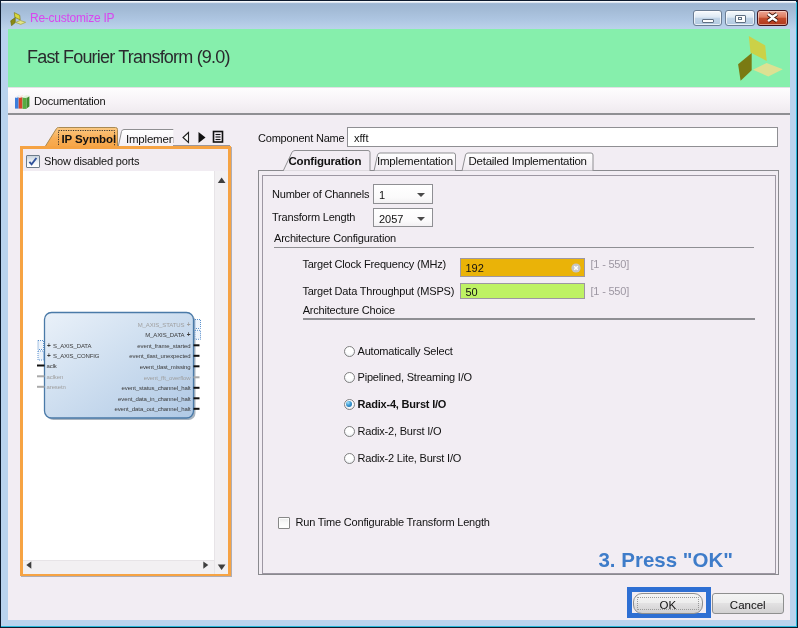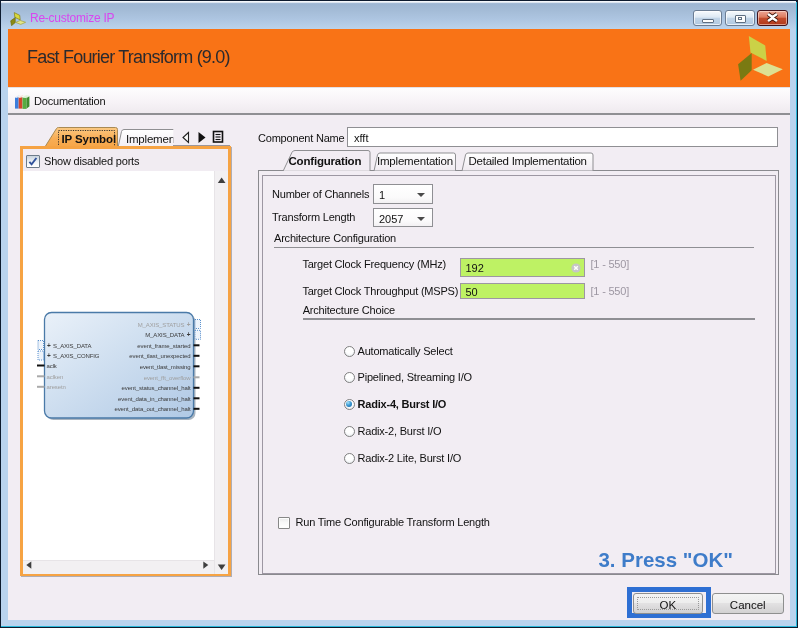--- a/index.html
+++ b/index.html
@@ -19,21 +19,21 @@
 #btnmax{left:724.5px;width:30px;border:1px solid #6b7d94;
   background:linear-gradient(180deg,#f7fafd 0%,#dde9f4 45%,#c2d5e8 50%,#b0c8e0 100%);
   box-shadow:inset 0 0 0 1px rgba(255,255,255,0.7);}
 #btnclose{left:756.5px;width:31.5px;border:1.5px solid #43121a;
   background:linear-gradient(180deg,#eda696 0%,#dd7a5d 45%,#c44c2d 50%,#b03a1c 100%);
   box-shadow:inset 0 0 0 1px rgba(255,235,225,0.55);}
 #minglyph{left:8px;top:8px;width:12px;height:3.5px;background:#fdfdfd;border:1px solid #5f6f82;border-radius:1px;position:absolute;}
 #maxglyph{left:9.5px;top:3.5px;width:11px;height:8.5px;background:#fdfdfd;border:1.5px solid #5f6f82;border-radius:1px;position:absolute;}
 #maxglyph i{position:absolute;left:2px;top:1.5px;width:4px;height:2.5px;border:1.5px solid #5f6f82;background:#fdfdfd;display:block;}
 
-#hdr{left:8px;top:29px;width:781.5px;height:59px;background:#f97316;border-bottom:1px solid #e3e0e5;padding-left:44px;}
+#hdr{left:8px;top:29px;width:781.5px;height:59px;background:#86efac;border-bottom:1px solid #e3e0e5;padding-left:44px;}
 #hdrtxt{left:19px;top:18.4px;font-size:18px;line-height:20px;color:#2a2a2e;letter-spacing:-0.8px;position:absolute;}
 #toolbar{left:8px;top:88px;width:781.5px;height:26.5px;
   background:linear-gradient(180deg,#fefdfe 0%,#f6f2f6 60%,#efeaef 100%);
   border-bottom:2px solid #8f8f93;}
 #tooltxt{left:26px;top:6.7px;font-size:11px;line-height:12px;letter-spacing:-0.2px;color:#111;position:absolute;}
 #main{left:8px;top:114.5px;width:781.5px;height:505.5px;background:#f2edf3;}
 
 #lpanel{left:19.5px;top:146.2px;width:211px;height:430.3px;border:3px solid #f6a343;background:#f1ecf2;
   box-shadow:1px 1px 0 rgba(120,120,125,0.55);}
 #lpanelgray{left:173.3px;top:145.2px;width:57.2px;height:1.2px;background:#9b969b;}
@@ -61,21 +61,21 @@
  background:radial-gradient(circle at 50% 30%,#ffffff 45%,#e2e7eb 100%);}
 .radio.sel::after{content:"";position:absolute;left:1.6px;top:1.6px;width:5.8px;height:5.8px;border-radius:50%;
  background:radial-gradient(circle at 35% 28%,#a6e2f8 0%,#3d9bd4 45%,#1460a2 100%);}
 #rtbox{left:277.5px;top:516.5px;width:12px;height:12px;border:1px solid #878787;border-radius:1px;
  background:linear-gradient(180deg,#e9e9e9 0%,#f8f8f8 45%,#ffffff 100%);box-shadow:inset 0 0 0 1px #fdfdfd;}
 #press{left:440px;top:548.6px;width:293px;text-align:right;font-size:20.5px;line-height:22.3px;font-weight:bold;color:#3e7cc9;letter-spacing:0px;}
 #annot{left:626.5px;top:587px;width:84px;height:30.5px;border:5.5px solid #2e6fd3;}
 .pbtn{top:593px;height:20.5px;border:1px solid #8e8f8f;border-radius:3px;
  background:linear-gradient(180deg,#f4f4f4 0%,#ededed 45%,#e2e1e2 50%,#d2d1d2 100%);
  font-size:11.5px;line-height:12px;color:#111;text-align:center;padding-top:4.7px;}
-#okbtn{left:632.5px;width:70.5px;}
+#okbtn{left:632.5px;width:70.5px;border-radius:9px;}
 #okbtn em{position:absolute;left:3.5px;top:3px;right:3.5px;bottom:3px;border:1px dotted #9a9a9a;border-radius:1px;}
 #cancelbtn{left:712px;width:71.5px;}
 #botblue{left:1px;top:620px;width:794.5px;height:6px;background:#b9d3ee;}
 em{font-style:normal;}
 </style>
 </head>
 <body>
 <div id="win">
   <div id="cyan"></div>
   <div id="frame"></div>
@@ -256,27 +256,27 @@
       <i></i>
     </div>
   <div class="lbl" style="left:272px;top:211.2px;">Transform Length</div>
   <div class="combo" style="left:373px;top:208px;width:59.5px;height:19px;">
       <span>2057</span>
       <i></i>
     </div>
   <div class="lbl" style="left:274px;top:231.9px;">Architecture Configuration</div>
   <div class="hline" style="left:274px;top:246.5px;width:479.5px;"></div>
   <div class="lbl" style="left:302.4px;top:257.7px;">Target Clock Frequency (MHz)</div>
-  <div class="tfield" style="left:459.5px;top:257.5px;width:125.5px;height:19px;background:#bef264;">192</div>
+  <div class="tfield" style="left:459.5px;top:257.5px;width:125.5px;height:19px;background:#eab308;">192</div>
   <svg width="10" height="10" style="left:571px;top:263px;" viewBox="0 0 10 10">
     <circle cx="5" cy="5" r="4.6" fill="#c6c6c6"></circle>
     <path d="M3.2,3.2 L6.8,6.8 M6.8,3.2 L3.2,6.8" stroke="#fff" stroke-width="1.5"></path>
   </svg>
   <div class="lbl gray" style="left:590.5px;top:257.7px;">[1 - 550]</div>
-  <div class="lbl" style="left:302.4px;top:284.7px;">Target Clock Throughput (MSPS)</div>
+  <div class="lbl" style="left:302.4px;top:284.7px;">Target Data Throughput (MSPS)</div>
   <div class="tfield" style="left:459.5px;top:282.5px;width:125.5px;height:16.5px;background:#bef264;padding-top:2.2px;">50</div>
   <div class="lbl gray" style="left:590.5px;top:284.7px;">[1 - 550]</div>
   <div class="lbl" style="left:302.7px;top:303.5px;">Architecture Choice</div>
   <div class="hline" style="left:303px;top:318px;width:451.5px;"></div>
   <div class="radio" style="left:343.5px;top:345.5px;"></div>
   <div class="lbl" style="left:357.5px;top:344.9px;">Automatically Select</div>
   <div class="radio" style="left:343.5px;top:372px;"></div>
   <div class="lbl" style="left:357.5px;top:371.4px;">Pipelined, Streaming I/O</div>
   <div class="radio sel" style="left:343.5px;top:398.5px;"></div>
   <div class="lbl" style="left:357.5px;top:397.9px;font-weight:bold;">Radix-4, Burst I/O</div>

